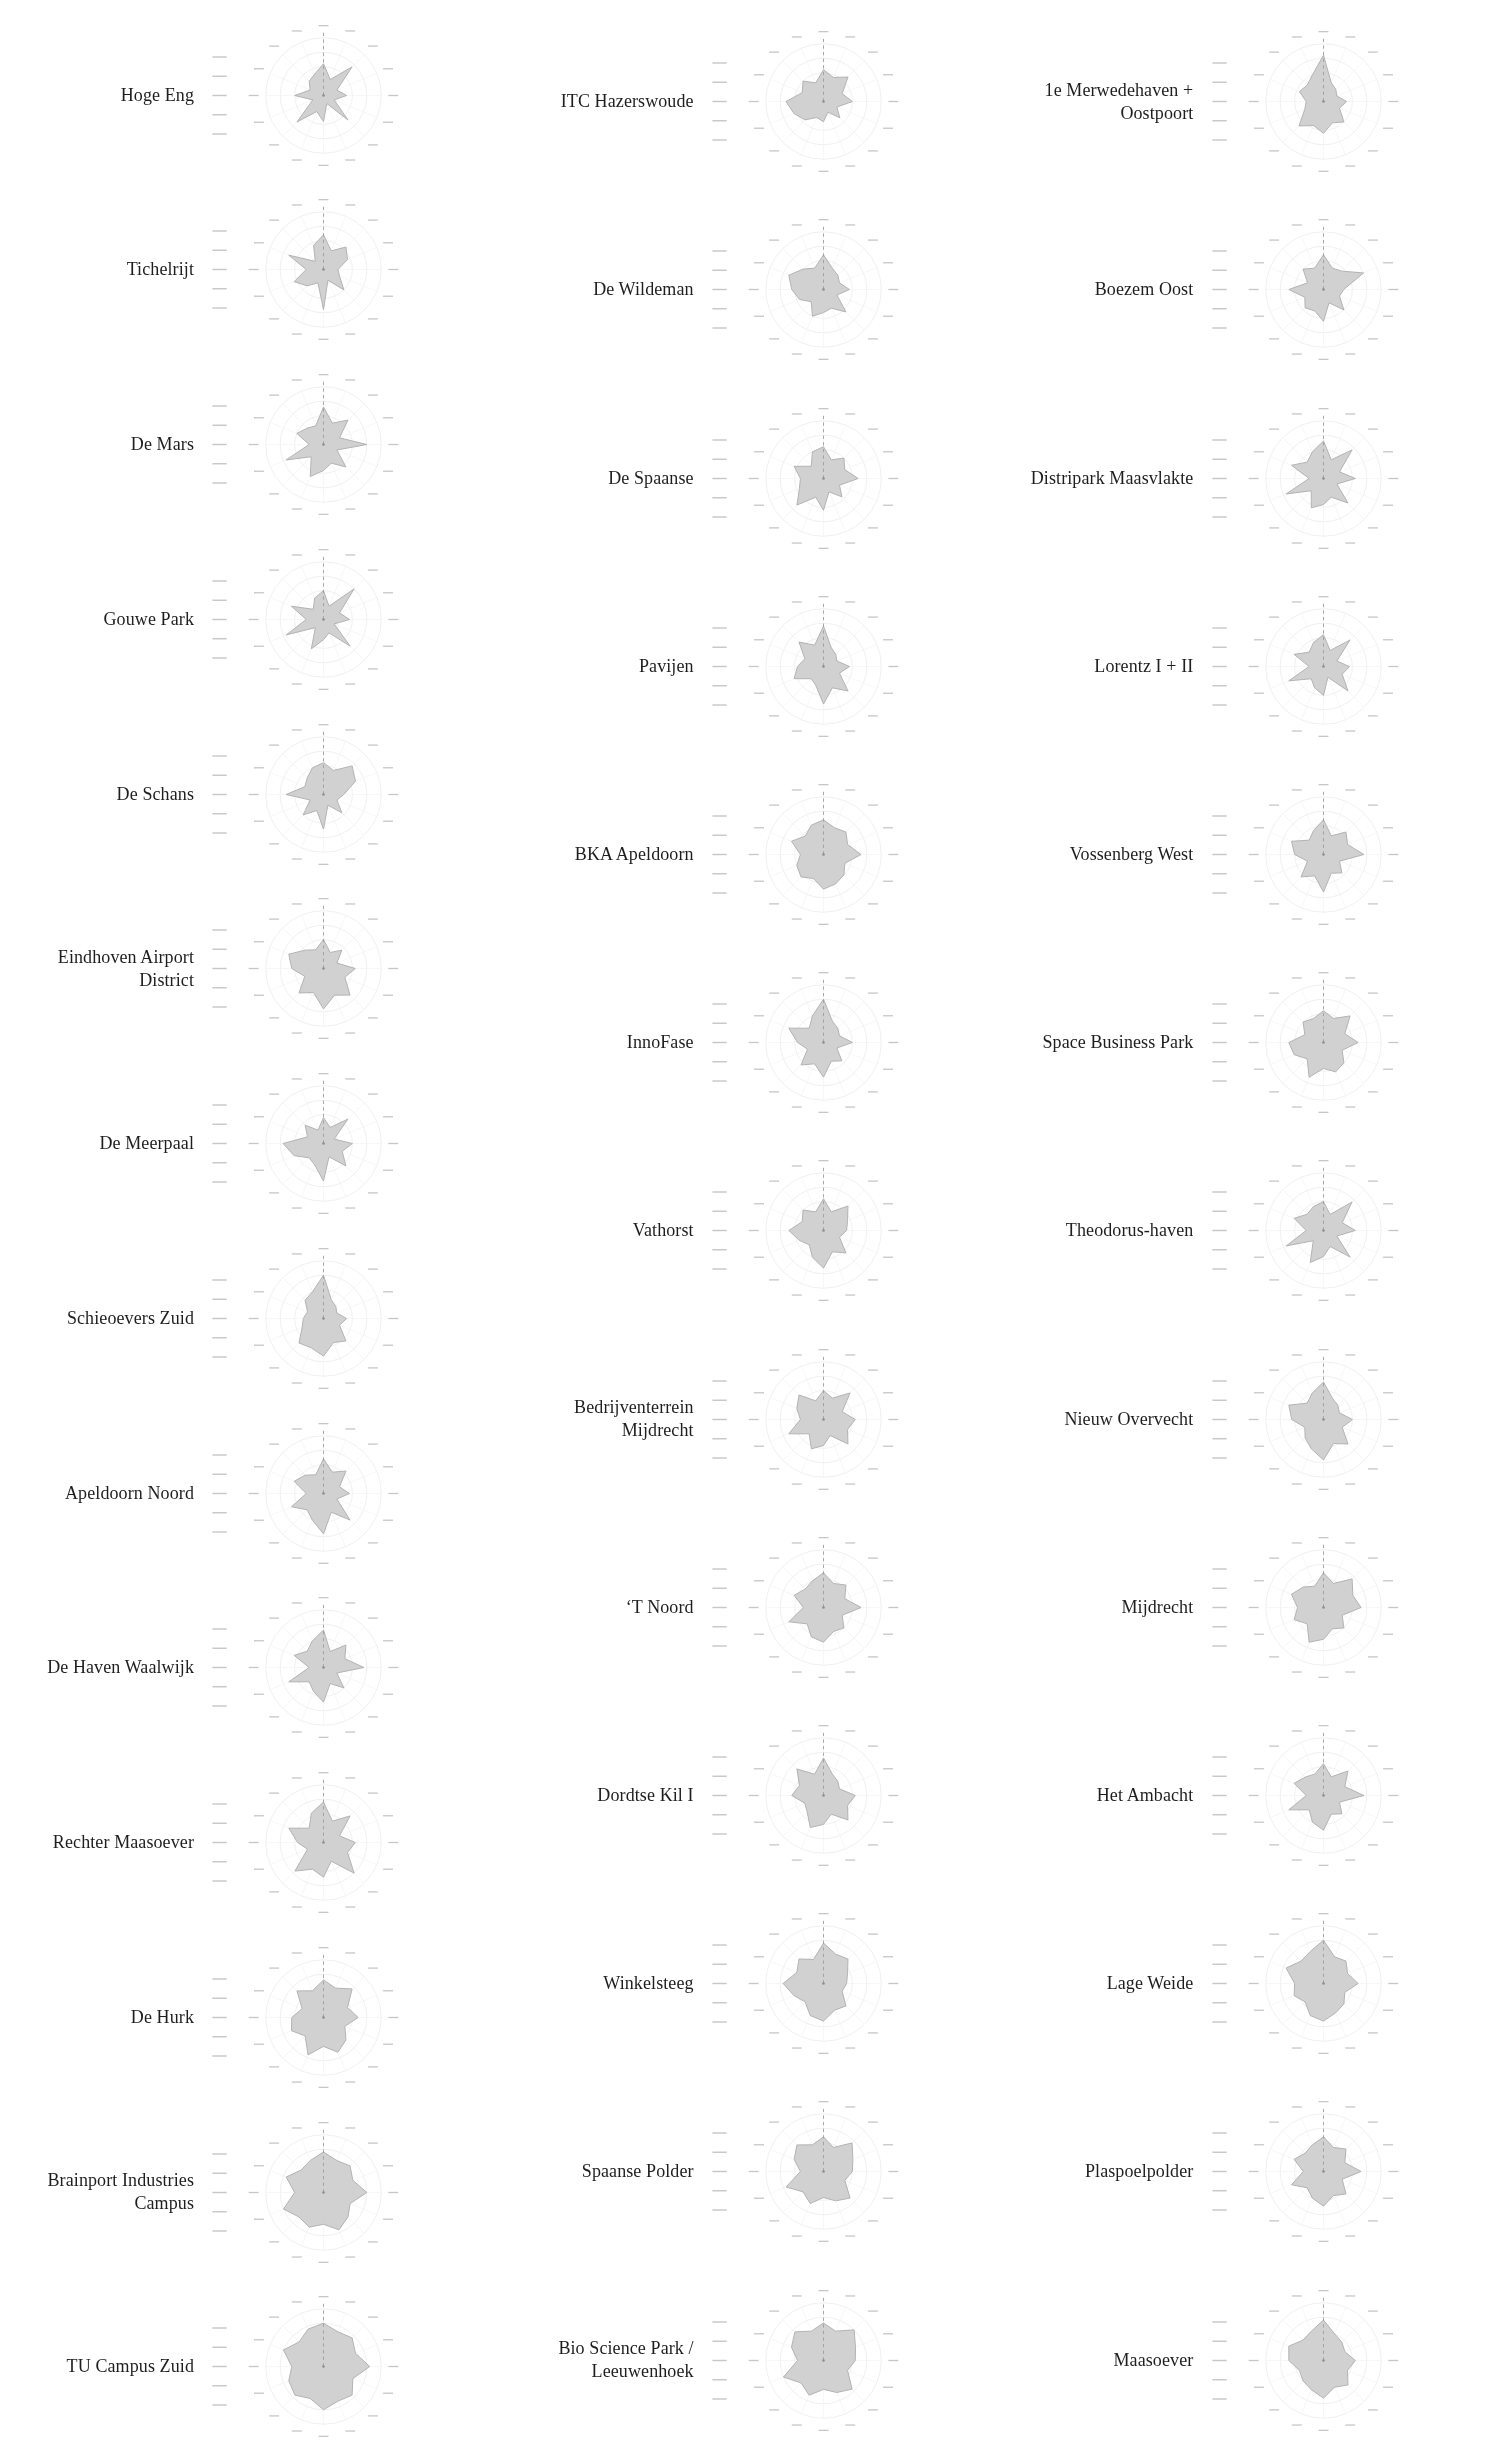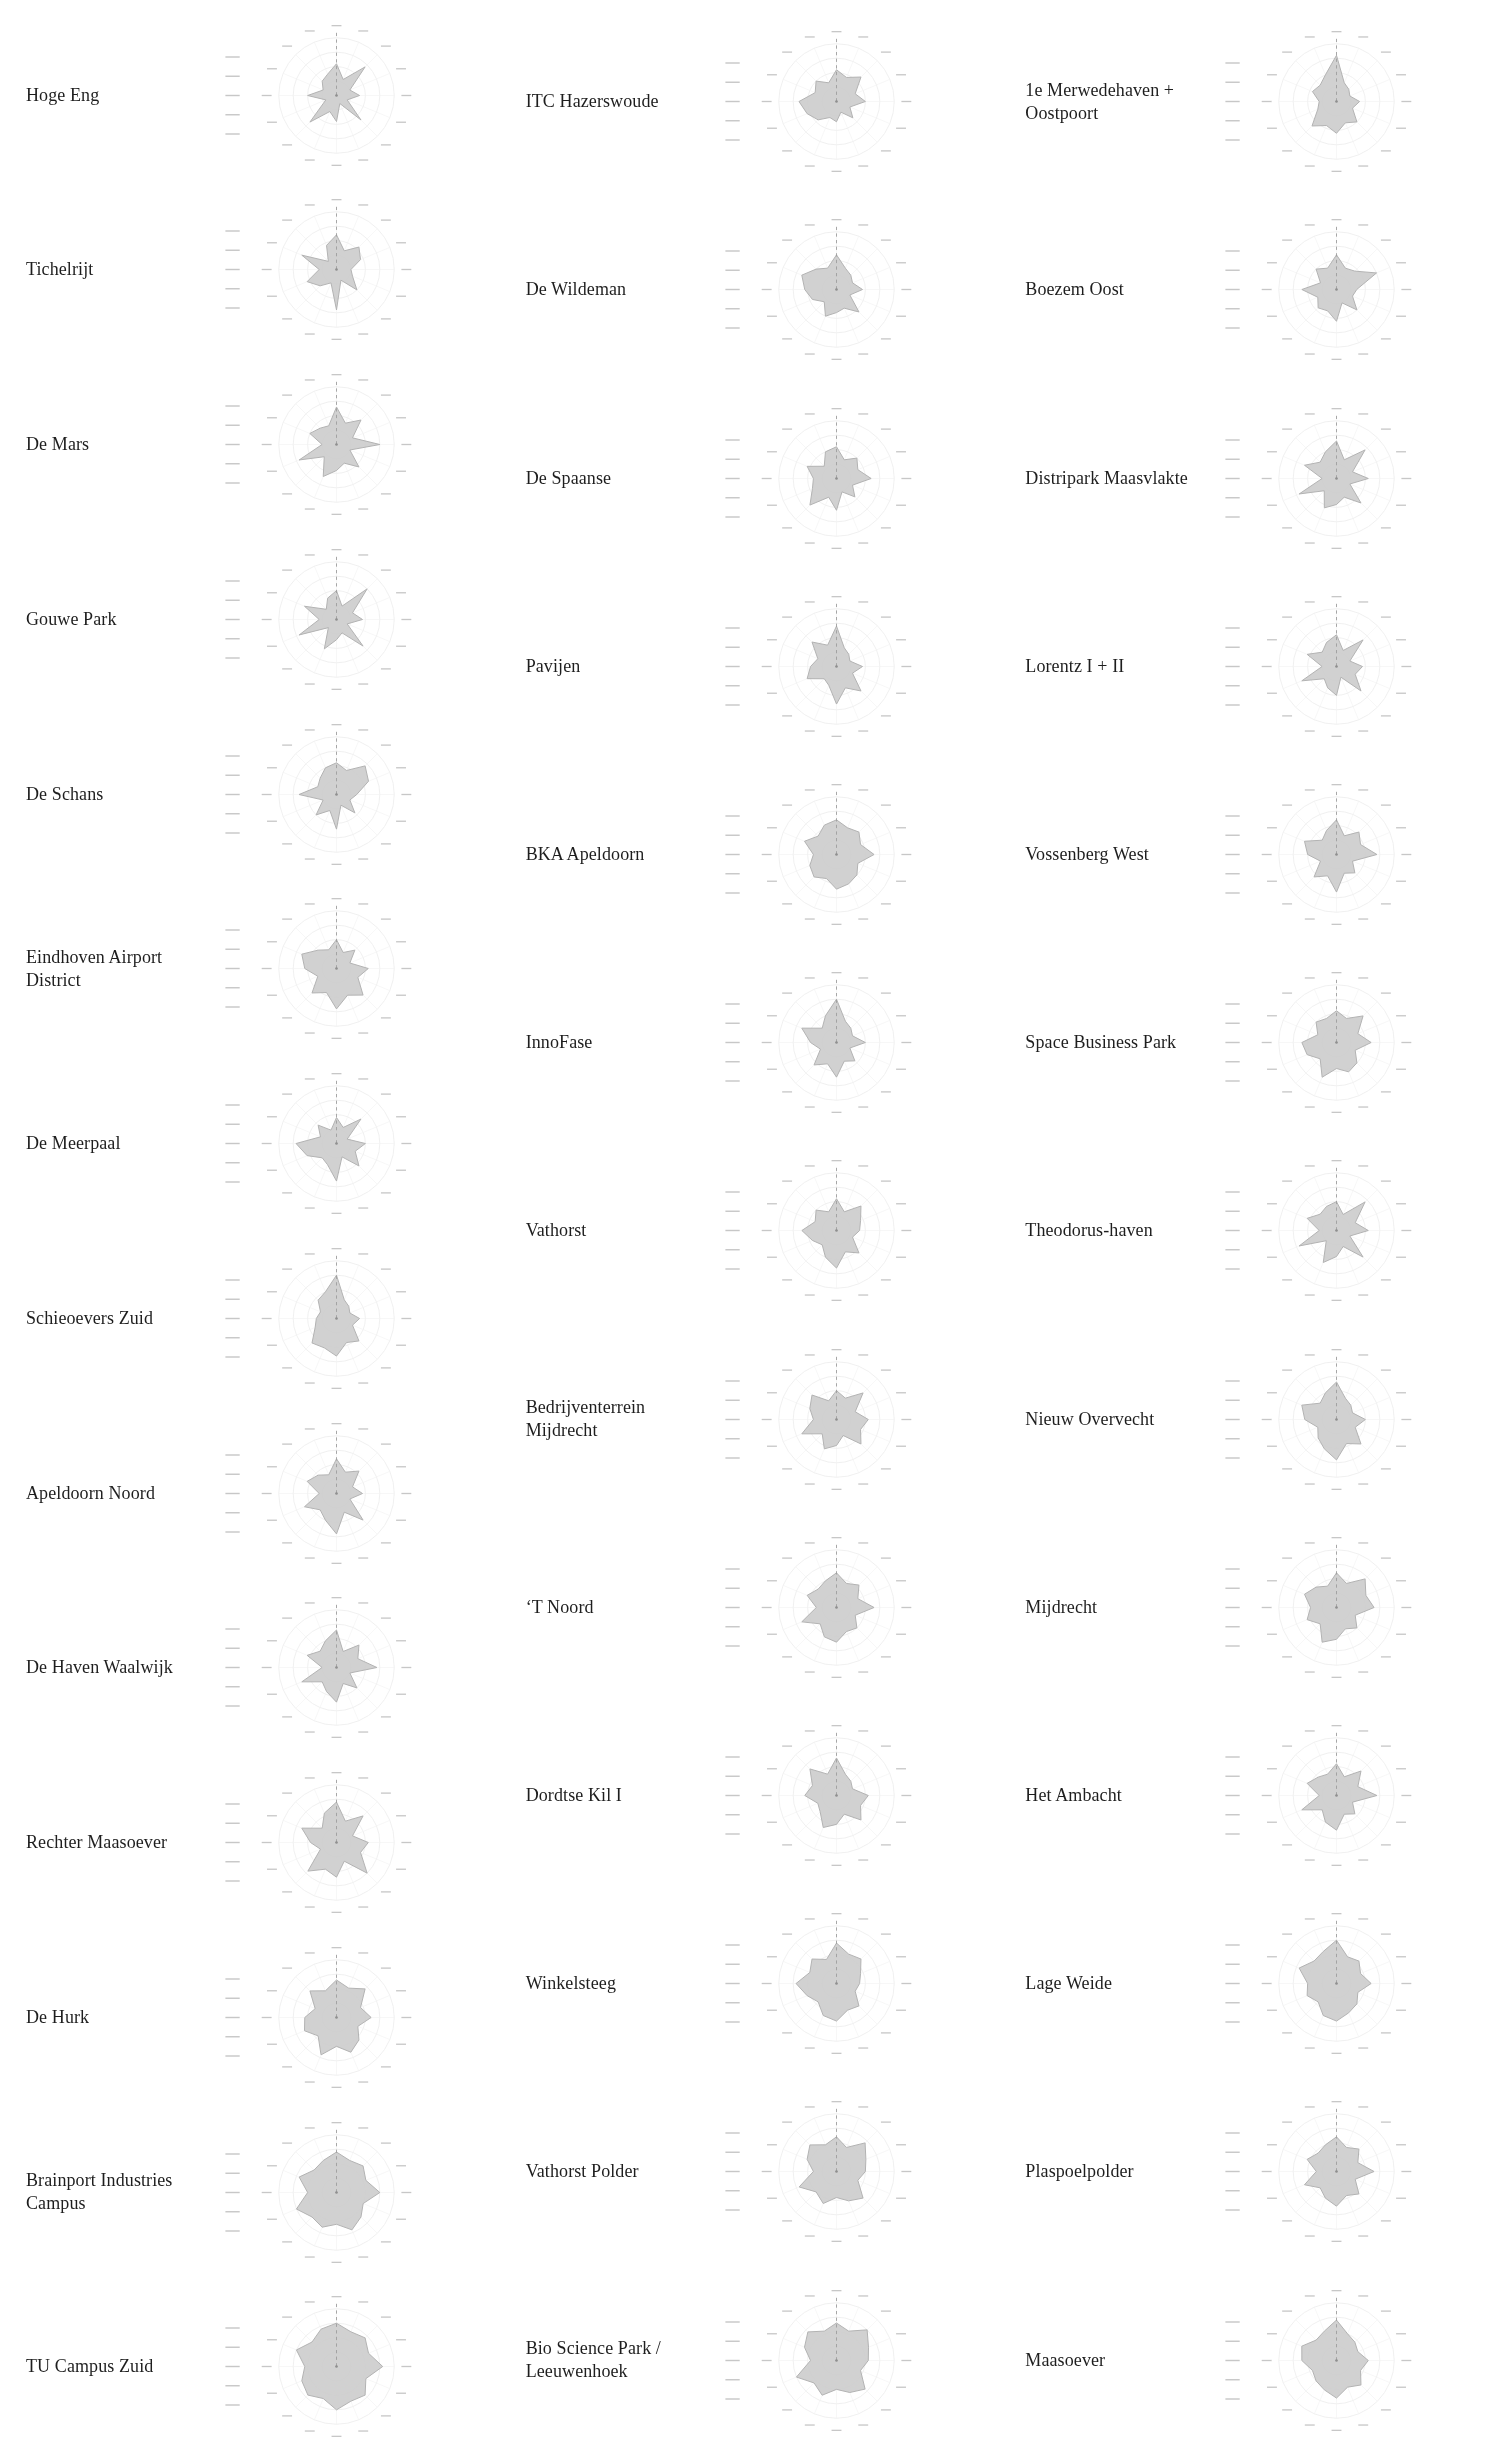--- a/index.html
+++ b/index.html
@@ -17,22 +17,22 @@
     display:flex;flex-direction:column;
     justify-content:space-around;
     padding:7.7px 0;
     height:2462px;box-sizing:border-box;
   }
   .row{
     display:flex;align-items:center;
   }
   .label{
     width:181px;
-    padding-left:26px;
-    text-align:left;
+    padding-left:13px;
+    text-align:right;
     font-size:18px;
     line-height:1.28;
     color:#1e1e1e;
     letter-spacing:0.1px;
   }
   .chartwrap{margin-left:14.3px;}
   svg{display:block;}
 </style>
 </head>
 <body>
@@ -1310,21 +1310,21 @@
             <line x1="152.3992040896335" y1="32.66729937106662" x2="170.3992040896335" y2="32.66729937106662" stroke="#c7c7c7" stroke-width="2.4"></line>
             <line x1="8" y1="80" x2="34" y2="80" stroke="#c7c7c7" stroke-width="2.6"></line>
             <line x1="8" y1="115" x2="34" y2="115" stroke="#c7c7c7" stroke-width="2.6"></line>
             <line x1="8" y1="150" x2="34" y2="150" stroke="#c7c7c7" stroke-width="2.6"></line>
             <line x1="8" y1="185" x2="34" y2="185" stroke="#c7c7c7" stroke-width="2.6"></line>
             <line x1="8" y1="220" x2="34" y2="220" stroke="#c7c7c7" stroke-width="2.6"></line>
           </svg>
     </div>
   </div>
       <div class="row">
-    <div class="label">Vathorst Polder</div>
+    <div class="label">Spaanse Polder</div>
     <div class="chartwrap">
       <svg width="209" height="165" viewBox="0 0 380 300">
             <circle cx="210" cy="150" r="26.25" fill="none" stroke="#ebebeb" stroke-width="1.4"></circle>
             <circle cx="210" cy="150" r="52.5" fill="none" stroke="#ebebeb" stroke-width="1.4"></circle>
             <circle cx="210" cy="150" r="78.75" fill="none" stroke="#ebebeb" stroke-width="1.4"></circle>
             <circle cx="210" cy="150" r="105" fill="none" stroke="#ebebeb" stroke-width="1.4"></circle>
             <line x1="210" y1="150" x2="210" y2="45" stroke="#f1f1f1" stroke-width="1"></line>
             <line x1="210" y1="150" x2="250.18176039833443" y2="52.9926490863149" stroke="#f1f1f1" stroke-width="1"></line>
             <line x1="210" y1="150" x2="284.24621202458746" y2="75.75378797541251" stroke="#f1f1f1" stroke-width="1"></line>
             <line x1="210" y1="150" x2="307.0073509136851" y2="109.81823960166557" stroke="#f1f1f1" stroke-width="1"></line>

